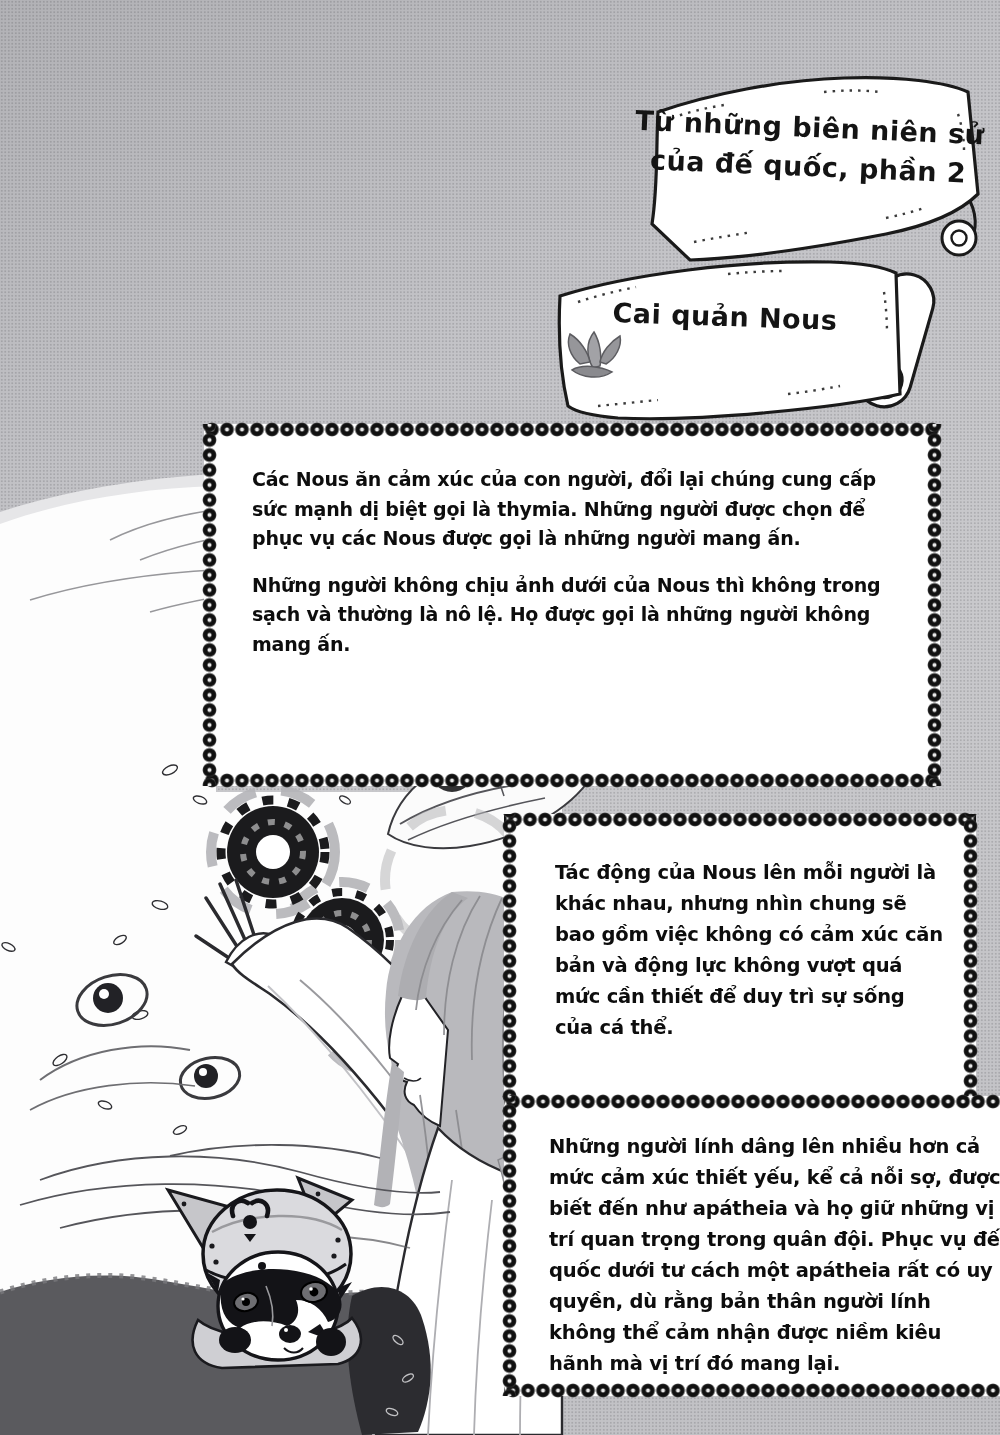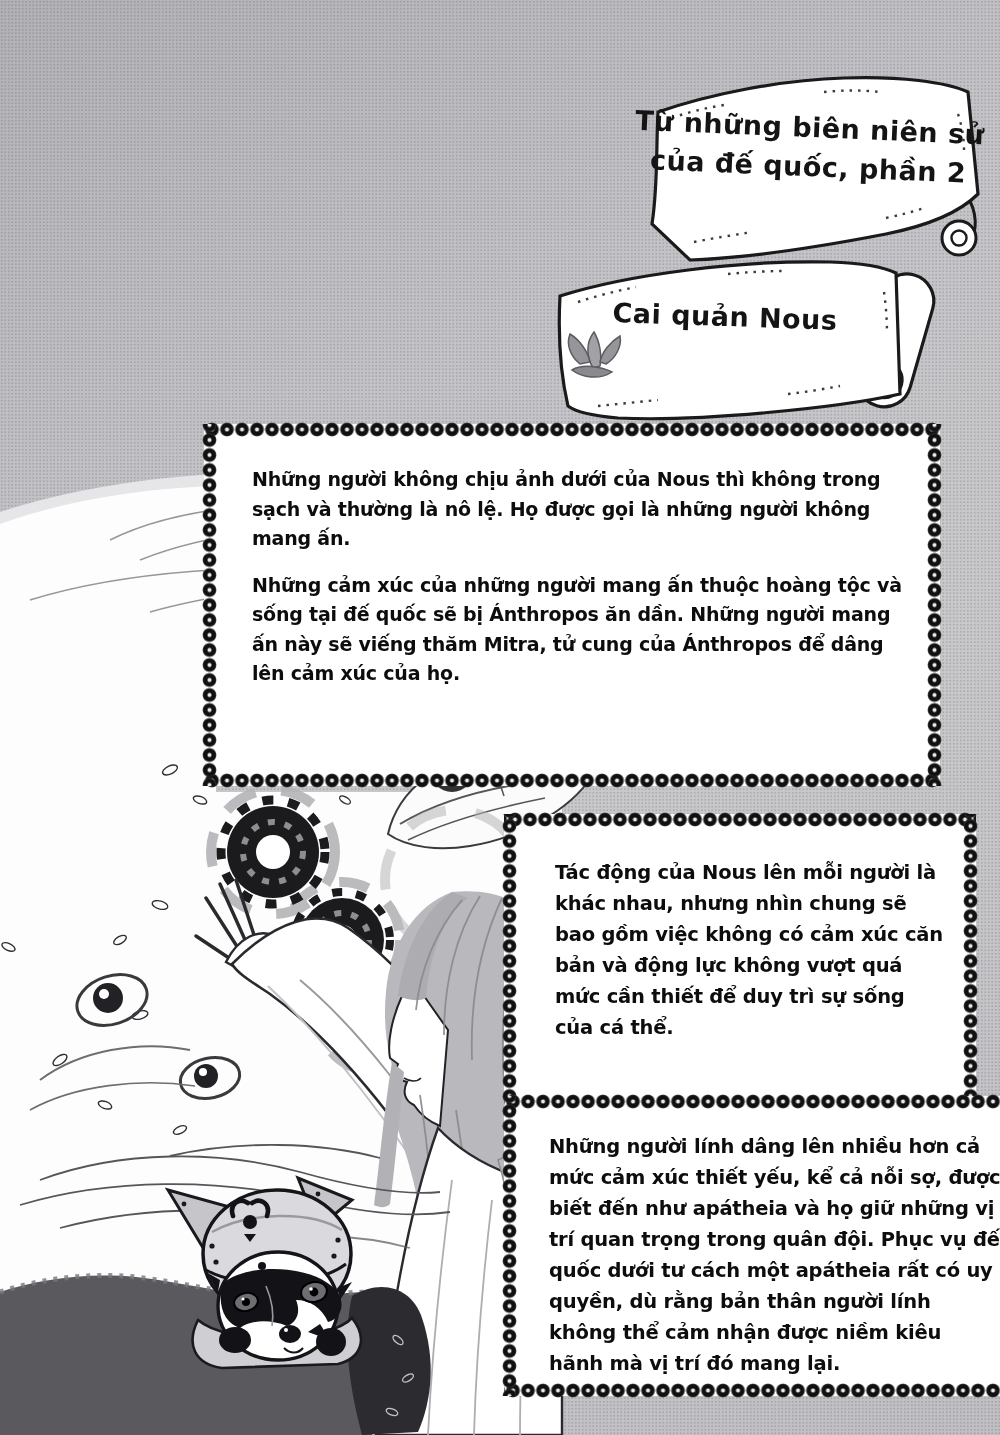--- a/index.html
+++ b/index.html
@@ -290,22 +290,22 @@
     </svg>
     <div class="scroll-text">Cai quản Nous</div>
   </div>
 
   <div id="box1" class="info-box">
     <div class="chain h top"></div>
     <div class="chain h bottom"></div>
     <div class="chain v left"></div>
     <div class="chain v right"></div>
     <div class="box-content">
+      <p>Các Nous ăn cảm xúc của con người, đổi lại chúng cung cấp sức mạnh dị biệt gọi là thymia. Những người được chọn để phục vụ các Nous được gọi là những người mang ấn.</p>
       <p>Những người không chịu ảnh dưới của Nous thì không trong sạch và thường là nô lệ. Họ được gọi là những người không mang ấn.</p>
-      <p>Những cảm xúc của những người mang ấn thuộc hoàng tộc và sống tại đế quốc sẽ bị Ánthropos ăn dần. Những người mang ấn này sẽ viếng thăm Mitra, tử cung của Ánthropos để dâng lên cảm xúc của họ.</p>
     </div>
   </div>
 
   <div id="box2" class="info-box">
     <div class="chain h top"></div>
     <div class="chain h bottom"></div>
     <div class="chain v left"></div>
     <div class="chain v right"></div>
     <div class="box-content">
       <p>Tác động của Nous lên mỗi người là khác nhau, nhưng nhìn chung sẽ bao gồm việc không có cảm xúc căn bản và động lực không vượt quá mức cần thiết để duy trì sự sống của cá thể.</p>

